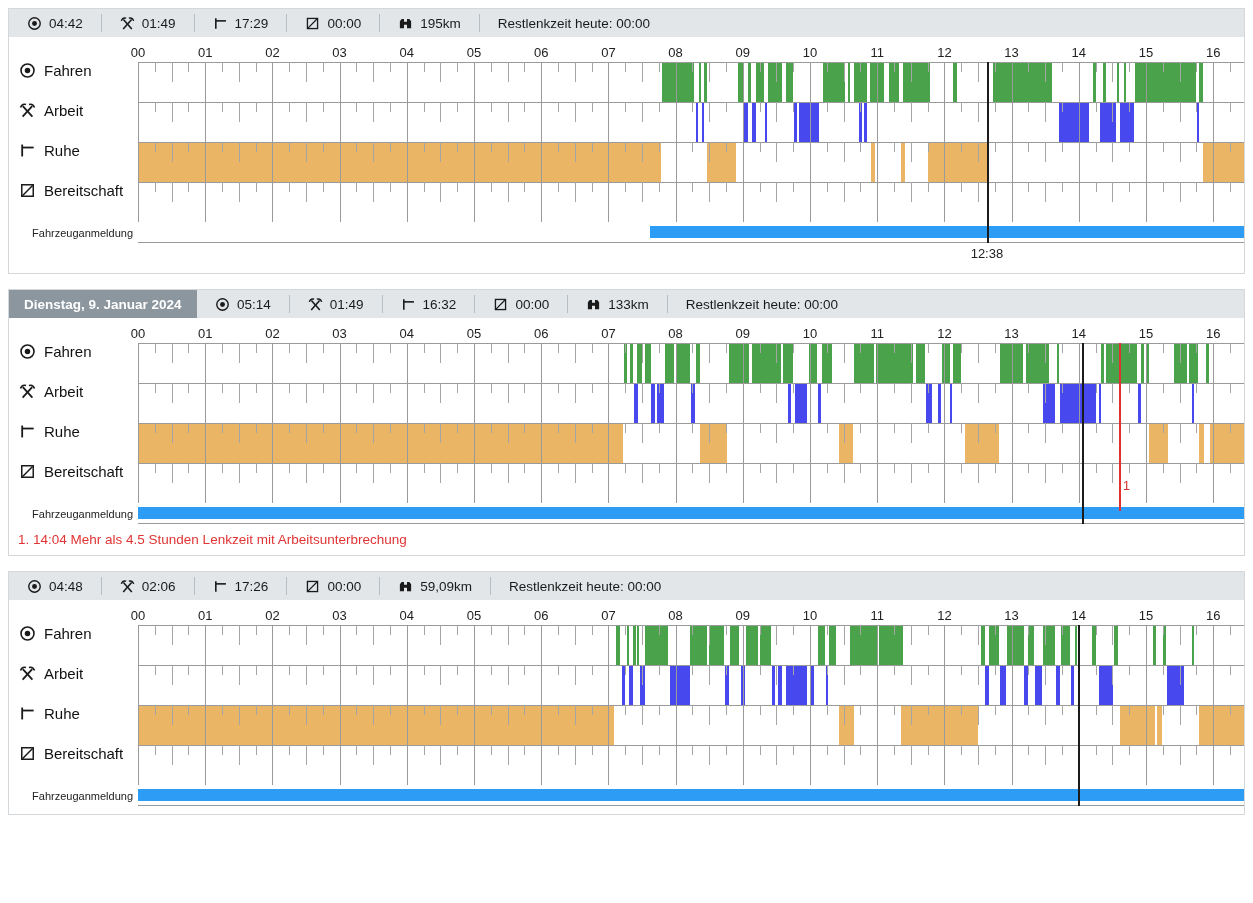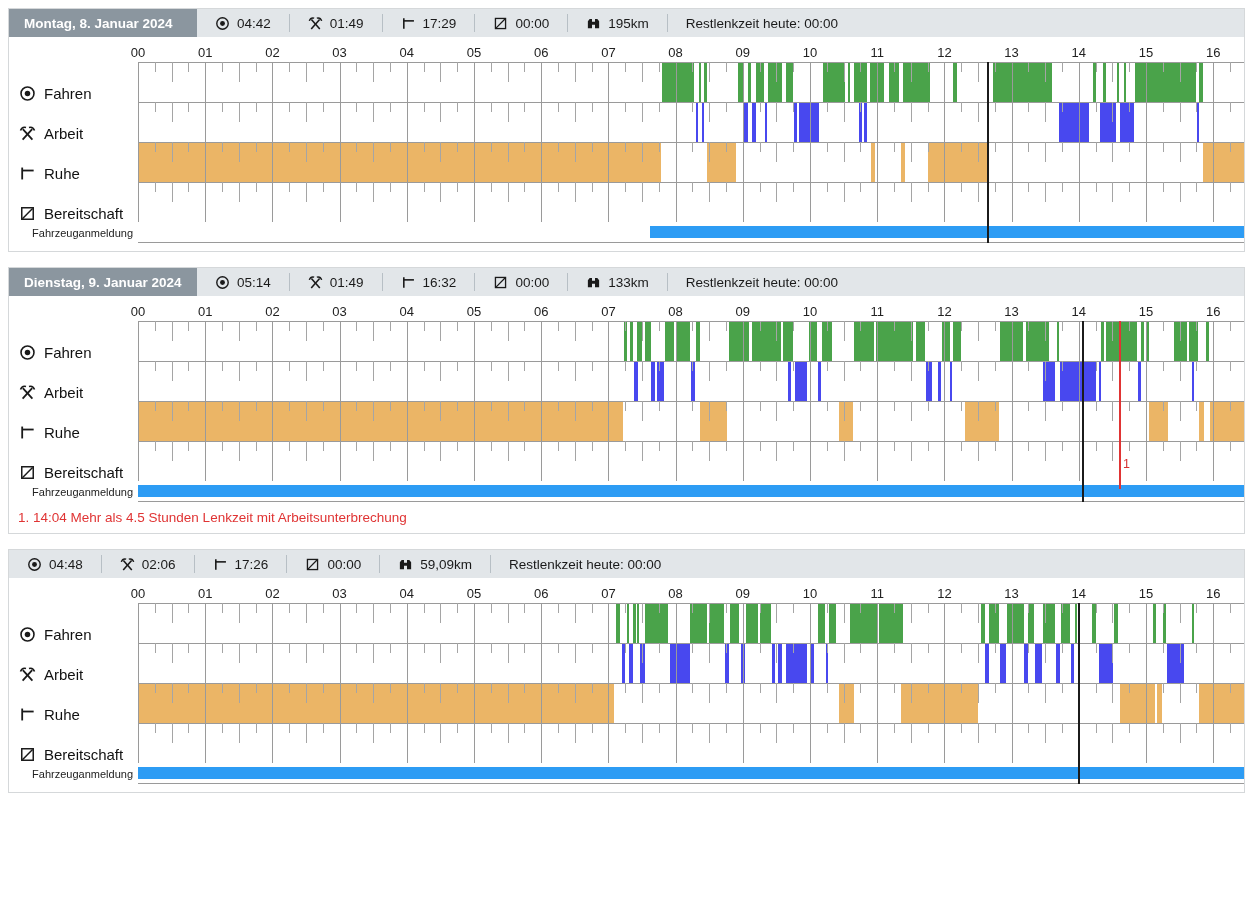--- a/index.html
+++ b/index.html
@@ -16,21 +16,21 @@
   .ic { display:inline-flex; width:15px; height:15px; color:#1a1a1a; }
   .ic svg { width:100%; height:100%; }
   .warn { width:14px; height:14px; color:#fff; }
 
   .chart { padding-top:8px; }
   .hour-labels { position:relative; height:17px; margin-left:129px; }
   .hlabel { position:absolute; transform:translateX(-50%); font-size:13px; color:#222; top:0; }
 
   .cbody { display:flex; }
   .row-labels { width:129px; }
-  .rlabel { height:40px; display:flex; align-items:flex-end; gap:8px; padding-left:10px; font-size:15px; color:#111; }
+  .rlabel { height:40px; display:flex; align-items:flex-start; gap:8px; padding-left:10px; font-size:15px; color:#111; }
   .rlabel .ic { width:17px; height:17px; }
   .blabel { height:21px; display:flex; align-items:center; justify-content:flex-end; padding-right:5px; font-size:11px; color:#222; }
 
   .rail { flex:1; position:relative; overflow:hidden; }
   .rows { position:relative; height:160px; overflow:hidden; }
   .bar { position:absolute; height:40px; z-index:1; }
   .bar.fahren { background:#4aa34a; }
   .bar.arbeit { background:#4848ef; }
   .bar.ruhe { background:#ebb566; }
   .hline { position:absolute; left:0; right:0; height:1px; background:#9a9a9a; z-index:2; }
@@ -48,23 +48,20 @@
   .mlabel { position:absolute; transform:translateX(-50%); top:3px; font-size:13px; color:#222; }
 
   .footnote { color:#e03434; font-size:13.5px; margin:8px 0 8px 9px; }
   .pad-bottom { height:8px; }
 </style>
 </head>
 <body>
 
 <section class="panel">
   <header class="phead">
-    <div class="datebox">
-      <span>Montag, 8. Januar 2024</span>
-    </div>
     <div class="stats">
       <div class="stat">
           <span class="ic">
             <svg viewBox="0 0 16 16">
               <circle cx="8" cy="8" r="6.1" fill="none" stroke="currentColor" stroke-width="1.5"></circle>
               <circle cx="8" cy="8" r="2.6" fill="currentColor"></circle>
             </svg>
           </span>
           <span>04:42</span>
         </div>
@@ -432,20 +429,23 @@
             <div class="tick" style="left: 1092px; top: 40px; height: 10px;"></div>
             <div class="tick" style="left: 1092px; top: 80px; height: 10px;"></div>
             <div class="tick" style="left: 1092px; top: 120px; height: 10px;"></div>
           </div>
           <div class="band">
             <div class="bandbar" style="left: 512.064px; width: 603.456px;"></div>
           </div>
           <div class="marker" style="left: 848.938px;"></div>
         </div>
     </div>
+    <div class="caption">
+        <div class="mlabel" style="left: 848.938px;">12:38</div>
+      </div>
   </div>
   <div class="pad-bottom"></div>
 </section>
 
 <section class="panel">
   <header class="phead">
     <div class="datebox">
       <span>Dienstag, 9. Januar 2024</span>
     </div>
     <div class="stats">

